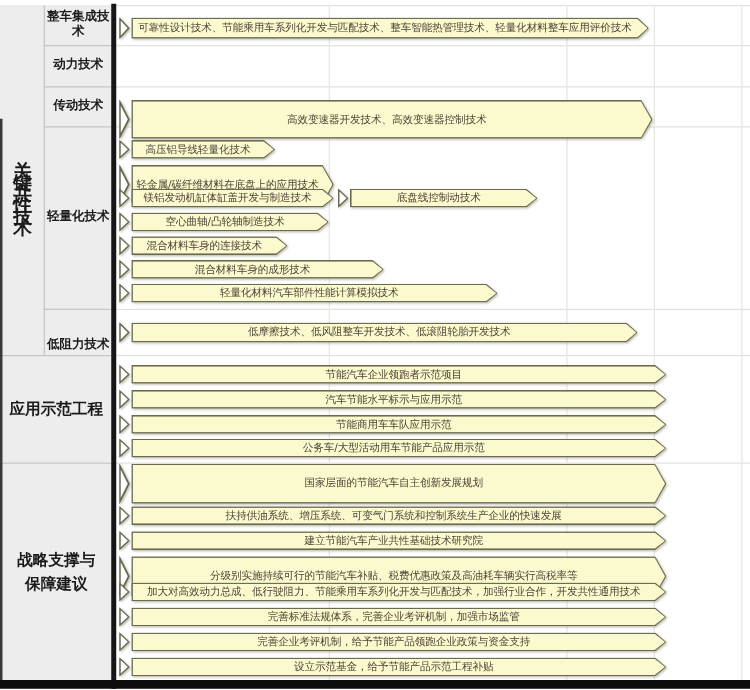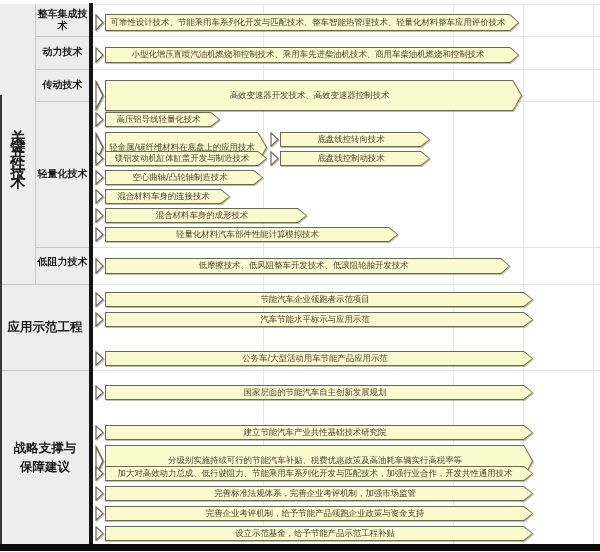--- a/index.html
+++ b/index.html
@@ -72,21 +72,21 @@
   </div>
   <div class="cell" style="left:35px;top:36px;width:55px;height:33px">
     <span class="sub-label">动力技术</span>
   </div>
   <div class="cell" style="left:35px;top:69px;width:55px;height:32px">
     <span class="sub-label">传动技术</span>
   </div>
   <div class="cell" style="left:35px;top:101px;width:55px;height:146px">
     <span class="sub-label">轻量化技术</span>
   </div>
-  <div class="cell" style="left:35px;top:244px;width:55px;height:37px">
+  <div class="cell" style="left:35px;top:258px;width:55px;height:37px">
     <span class="sub-label">低阻力技术</span>
   </div>
   <div class="cell" style="left:0;top:284px;width:90px;height:86px">
     <span class="section-label">应用示范工程</span>
   </div>
   <div class="cell" style="left:0;top:370px;width:90px;height:174px">
     <span class="section-label wrap-66">战略支撑与保障建议</span>
   </div>
 
   <div class="cell-border-v" style="left:35px;top:4px;height:280px"></div>
@@ -100,30 +100,20 @@
   <div class="bn" style="top:14px;left:95px;width:424px;height:17px">
     <svg class="chev" viewBox="0 0 9 17" preserveAspectRatio="none">
         <path d="M1 1 L8 8.5 L1 16 Z" fill="#ffffff" stroke="#6a6a50" stroke-width="1.2"></path>
       </svg>
     <div class="bd">
         <div class="outline"></div>
         <div class="fill"></div>
         <span class="txt">可靠性设计技术、节能乘用车系列化开发与匹配技术、整车智能热管理技术、轻量化材料整车应用评价技术</span>
       </div>
   </div>
-  <div class="bn" style="top:47px;left:95px;width:424px;height:16px">
-    <svg class="chev" viewBox="0 0 9 17" preserveAspectRatio="none">
-        <path d="M1 1 L8 8.5 L1 16 Z" fill="#ffffff" stroke="#6a6a50" stroke-width="1.2"></path>
-      </svg>
-    <div class="bd">
-        <div class="outline"></div>
-        <div class="fill"></div>
-        <span class="txt">小型化增压直喷汽油机燃烧和控制技术、乘用车先进柴油机技术、商用车柴油机燃烧和控制技术</span>
-      </div>
-  </div>
   <div class="bn" style="top:80px;left:95px;width:427px;height:31px">
     <svg class="chev" viewBox="0 0 9 17" preserveAspectRatio="none">
         <path d="M1 1 L8 8.5 L1 16 Z" fill="#ffffff" stroke="#6a6a50" stroke-width="1.2"></path>
       </svg>
     <div class="bd">
         <div class="outline"></div>
         <div class="fill"></div>
         <span class="txt">高效变速器开发技术、高效变速器控制技术</span>
       </div>
   </div>
@@ -141,30 +131,20 @@
   <div class="bn" style="top:132px;left:95px;width:172px;height:31px">
     <svg class="chev" viewBox="0 0 9 17" preserveAspectRatio="none">
         <path d="M1 1 L8 8.5 L1 16 Z" fill="#ffffff" stroke="#6a6a50" stroke-width="1.2"></path>
       </svg>
     <div class="bd">
         <div class="outline"></div>
         <div class="fill"></div>
         <span class="txt">轻金属/碳纤维材料在底盘上的应用技术</span>
       </div>
   </div>
-  <div class="bn" style="top:132px;left:270px;width:160px;height:15px">
-    <svg class="chev" viewBox="0 0 9 17" preserveAspectRatio="none">
-        <path d="M1 1 L8 8.5 L1 16 Z" fill="#ffffff" stroke="#6a6a50" stroke-width="1.2"></path>
-      </svg>
-    <div class="bd">
-        <div class="outline"></div>
-        <div class="fill"></div>
-        <span class="txt">底盘线控转向技术</span>
-      </div>
-  </div>
   <div class="bn" style="top:151px;left:95px;width:172px;height:15px">
     <svg class="chev" viewBox="0 0 9 17" preserveAspectRatio="none">
         <path d="M1 1 L8 8.5 L1 16 Z" fill="#ffffff" stroke="#6a6a50" stroke-width="1.2"></path>
       </svg>
     <div class="bd">
         <div class="outline"></div>
         <div class="fill"></div>
         <span class="txt">镁铝发动机缸体缸盖开发与制造技术</span>
       </div>
   </div>
@@ -243,39 +223,59 @@
   <div class="bn" style="top:312px;left:95px;width:438px;height:15px">
     <svg class="chev" viewBox="0 0 9 17" preserveAspectRatio="none">
         <path d="M1 1 L8 8.5 L1 16 Z" fill="#ffffff" stroke="#6a6a50" stroke-width="1.2"></path>
       </svg>
     <div class="bd">
         <div class="outline"></div>
         <div class="fill"></div>
         <span class="txt">汽车节能水平标示与应用示范</span>
       </div>
   </div>
+  <div class="bn" style="top:332px;left:95px;width:438px;height:15px">
+    <svg class="chev" viewBox="0 0 9 17" preserveAspectRatio="none">
+        <path d="M1 1 L8 8.5 L1 16 Z" fill="#ffffff" stroke="#6a6a50" stroke-width="1.2"></path>
+      </svg>
+    <div class="bd">
+        <div class="outline"></div>
+        <div class="fill"></div>
+        <span class="txt">节能商用车车队应用示范</span>
+      </div>
+  </div>
   <div class="bn" style="top:351px;left:95px;width:438px;height:15px">
     <svg class="chev" viewBox="0 0 9 17" preserveAspectRatio="none">
         <path d="M1 1 L8 8.5 L1 16 Z" fill="#ffffff" stroke="#6a6a50" stroke-width="1.2"></path>
       </svg>
     <div class="bd">
         <div class="outline"></div>
         <div class="fill"></div>
         <span class="txt">公务车/大型活动用车节能产品应用示范</span>
       </div>
   </div>
 
-  <div class="bn" style="top:385px;left:95px;width:438px;height:15px">
+  <div class="bn" style="top:371px;left:95px;width:438px;height:32px">
     <svg class="chev" viewBox="0 0 9 17" preserveAspectRatio="none">
         <path d="M1 1 L8 8.5 L1 16 Z" fill="#ffffff" stroke="#6a6a50" stroke-width="1.2"></path>
       </svg>
     <div class="bd">
         <div class="outline"></div>
         <div class="fill"></div>
         <span class="txt">国家层面的节能汽车自主创新发展规划</span>
+      </div>
+  </div>
+  <div class="bn" style="top:405px;left:95px;width:438px;height:15px">
+    <svg class="chev" viewBox="0 0 9 17" preserveAspectRatio="none">
+        <path d="M1 1 L8 8.5 L1 16 Z" fill="#ffffff" stroke="#6a6a50" stroke-width="1.2"></path>
+      </svg>
+    <div class="bd">
+        <div class="outline"></div>
+        <div class="fill"></div>
+        <span class="txt">扶持供油系统、增压系统、可变气门系统和控制系统生产企业的快速发展</span>
       </div>
   </div>
   <div class="bn" style="top:425px;left:95px;width:438px;height:15px">
     <svg class="chev" viewBox="0 0 9 17" preserveAspectRatio="none">
         <path d="M1 1 L8 8.5 L1 16 Z" fill="#ffffff" stroke="#6a6a50" stroke-width="1.2"></path>
       </svg>
     <div class="bd">
         <div class="outline"></div>
         <div class="fill"></div>
         <span class="txt">建立节能汽车产业共性基础技术研究院</span>

